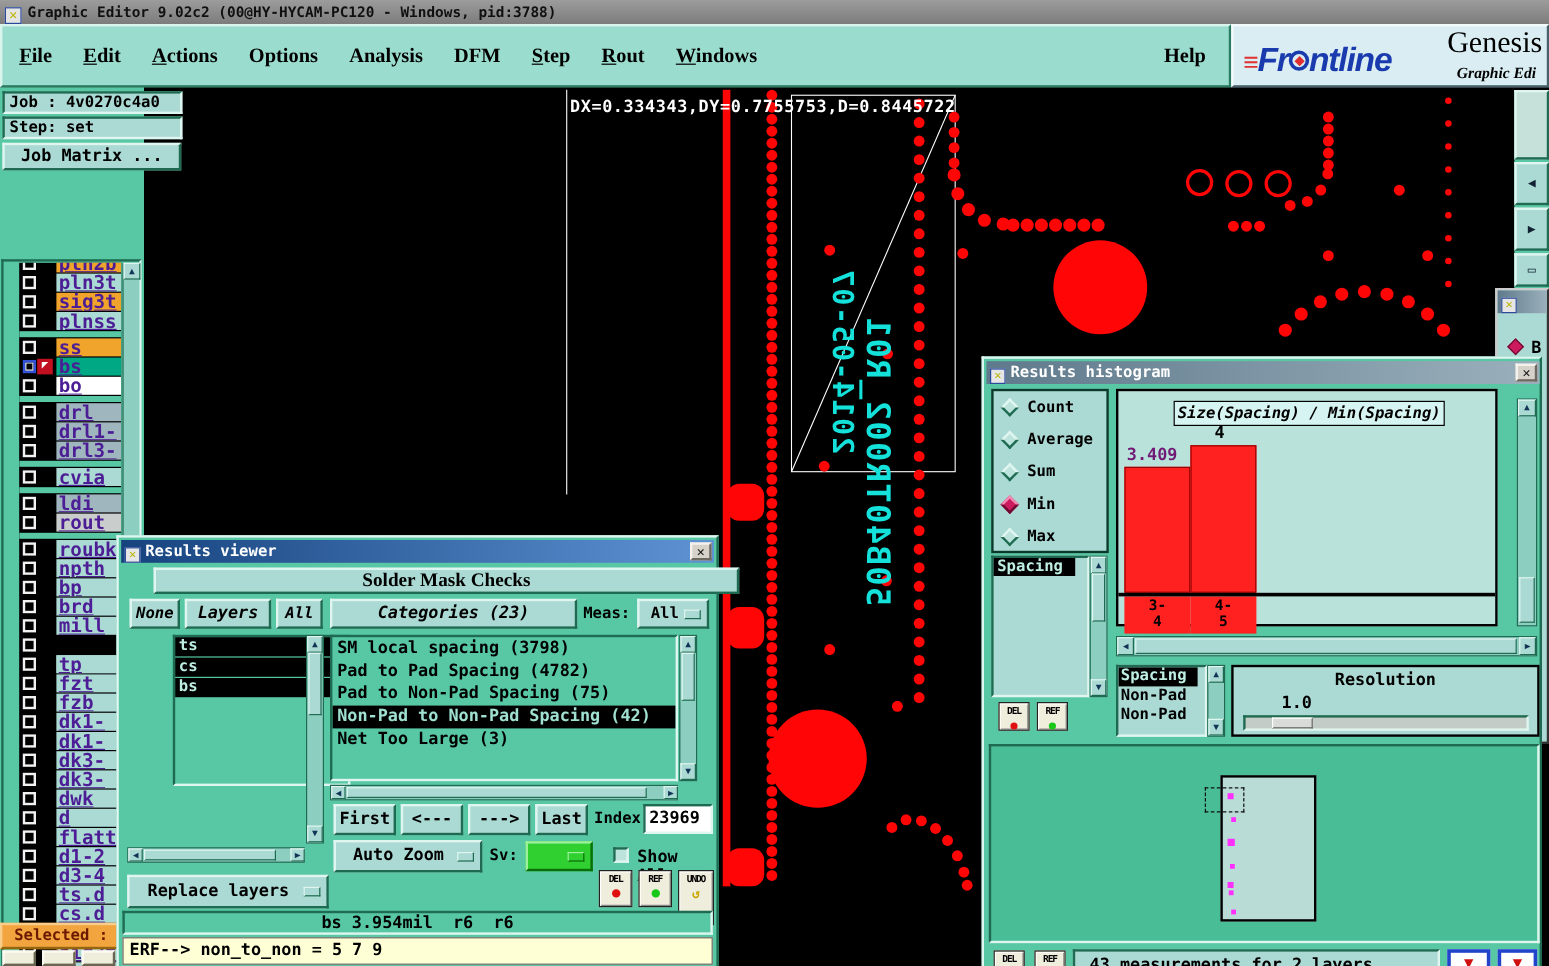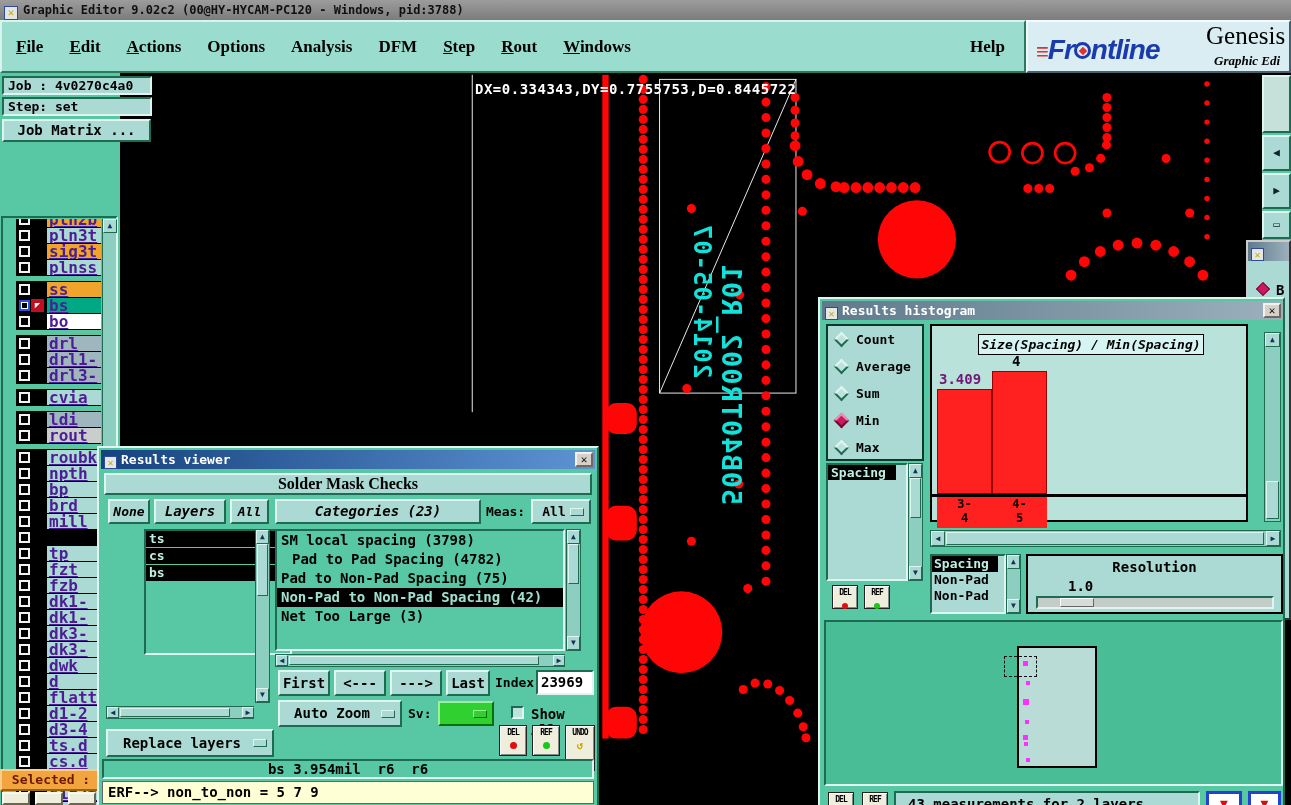--- a/index.html
+++ b/index.html
@@ -9,21 +9,21 @@
   *{margin:0;padding:0;box-sizing:border-box;}
   body{background:#444;}
   .screen{position:relative;width:1291px;height:805px;background:#000;overflow:hidden;
     font-family:"DejaVu Sans Mono",monospace;font-size:13px;}
   .abs{position:absolute;}
   .bo{border:2px solid;border-color:var(--th) var(--td) var(--td) var(--th);background:var(--tl);}
   .bi{border:2px solid;border-color:var(--td) var(--th) var(--th) var(--td);}
   .gx{background:#D6D2CA;border:2px solid;border-color:#F4F2EE #6E6A62 #6E6A62 #F4F2EE;
     color:#111;font-weight:bold;text-align:center;cursor:default;}
   .b{font-weight:bold;} .i{font-style:italic;} .ctr{text-align:center;}
-  .serif{font-family:"Liberation Serif",serif;}
+  .serif{font-family:"Liberation Serif",serif;margin-left:24px;}
   
   .titlebar{left:0;top:0;width:1291px;height:20px;background:linear-gradient(#9C9C9C,#7C7C7C);
     color:#101010;font-weight:bold;font-size:12px;line-height:20px;padding-left:4px;}
   .win-ico{display:inline-block;width:14px;height:14px;background:#E4E4E4;border:1px solid #2A4A9A;
     color:#B8B400;font-weight:bold;font-size:11px;line-height:12px;text-align:center;vertical-align:-2px;margin-right:5px;}
   
   .menubar{left:0;top:20px;width:1026px;height:53px;background:#9ADCCD;
     border:2px solid;border-color:#D8F4EC #2A7A60 #2A7A60 #D8F4EC;}
   .menus{position:absolute;left:14px;top:15px;display:flex;gap:26px;
     font-family:"Liberation Serif",serif;font-weight:bold;font-size:17px;color:#000;}
@@ -525,21 +525,21 @@
       <div class="sb-btn" style="bottom:0;width:13px;">▼</div>
     </div>
     <div class="hsb" style="left:7px;top:258px;width:148px;height:13px;">
       <div class="sb-btn" style="left:0;top:0;height:11px;width:12px;line-height:10px;">◀</div>
       <div class="sb-thumb" style="left:13px;top:1px;height:9px;width:110px;"></div>
       <div class="sb-btn" style="left:135px;top:0;height:11px;width:12px;line-height:10px;">▶</div>
     </div>
 
     <div class="abs bi" style="left:176px;top:81px;width:290px;height:122px;background:var(--t);overflow:hidden;">
         <div class="b" style="height: 19px; line-height: 18px; font-size: 14px; padding-left: 4px; white-space: nowrap; color: rgb(0, 0, 0);">SM local spacing (3798)</div>
-        <div class="b" style="height: 19px; line-height: 18px; font-size: 14px; padding-left: 15px; white-space: nowrap; color: rgb(0, 0, 0);">Pad to Pad Spacing (4782)</div>
+        <div class="b" style="height: 19px; line-height: 18px; font-size: 14px; padding-left: 4px; white-space: nowrap; color: rgb(0, 0, 0);">Pad to Pad Spacing (4782)</div>
         <div class="b" style="height: 19px; line-height: 18px; font-size: 14px; padding-left: 4px; white-space: nowrap; color: rgb(0, 0, 0);">Pad to Non-Pad Spacing (75)</div>
         <div class="b" style="height: 19px; line-height: 18px; font-size: 14px; padding-left: 4px; white-space: nowrap; background: rgb(0, 0, 0); color: rgb(159, 224, 208);">Non-Pad to Non-Pad Spacing (42)</div>
         <div class="b" style="height: 19px; line-height: 18px; font-size: 14px; padding-left: 4px; white-space: nowrap; color: rgb(0, 0, 0);">Net Too Large (3)</div>
       </div>
     <div class="abs" style="left:467px;top:81px;width:15px;height:122px;background:#8CCFC0;border:1px solid var(--td);">
       <div class="sb-btn" style="top:0;width:13px;">▲</div>
       <div class="sb-thumb" style="top:14px;height:40px;width:11px;"></div>
       <div class="sb-btn" style="bottom:0;width:13px;">▼</div>
     </div>
     <div class="hsb" style="left:176px;top:206px;width:290px;height:13px;">

